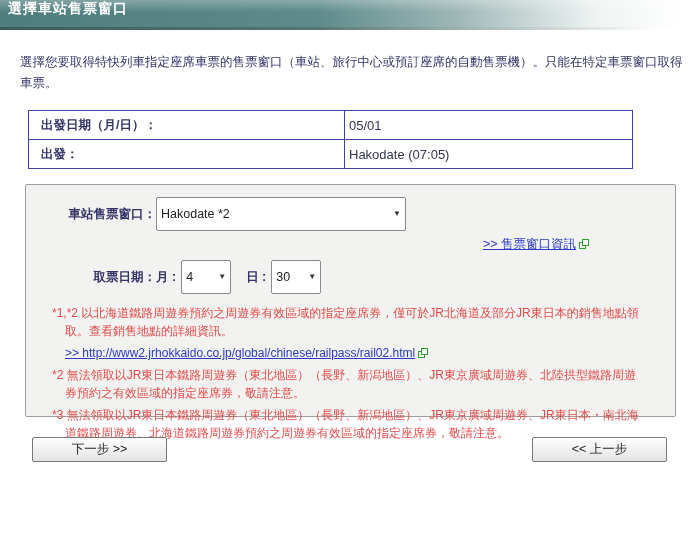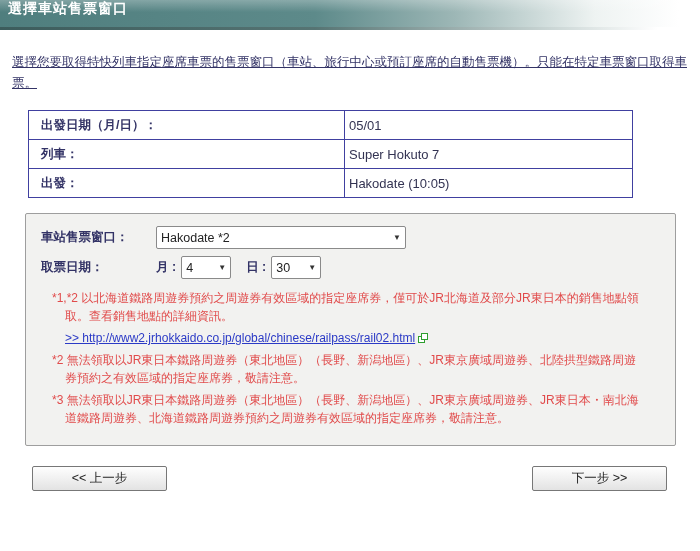--- a/index.html
+++ b/index.html
@@ -35,24 +35,23 @@
     color: #ffffff; font-weight: bold; font-size: 14px;
     letter-spacing: 1px;
   }
   .titlebar-underline {
     height: 3px;
     background: linear-gradient(to right, var(--header-line) 0%, #567473 45%, #c8d4d3 78%, #ffffff 94%);
   }
 
   
   .intro {
-    margin: 22px 8px 0 12px;
+    margin: 22px 8px 0 20px;
     font-size: 12.5px; line-height: 1.68;
     color: var(--text-navy);
-    text-decoration: underline;
   }
 
   
   table.summary {
     border-collapse: collapse;
     margin: 16px 0 0 28px;
     width: 605px;
     font-size: 12.5px;
   }
   table.summary td { border: 1px solid var(--table-border); height: 29px; }
@@ -64,27 +63,27 @@
     margin: 15px 0 0 25px;
     width: 651px; height: 233px;
     background: var(--box-bg);
     border: 1px solid var(--box-border);
     border-radius: 2px;
     padding: 12px 0 0 15px;
   }
   .frow { display: flex; align-items: center; }
   .flabel {
     width: 115px; flex: 0 0 115px;
-    font-size: 12.5px; font-weight: bold; color: var(--text-navy);
+    font-size: 12.5px; font-weight: bold; color: var(--text-navy); text-align: right;
   }
   .selwrap { position: relative; display: inline-block; }
   .selwrap select {
     appearance: none; -webkit-appearance: none; -moz-appearance: none;
     border: 1px solid #8a8a8a; background: #fff; border-radius: 2px;
-    height: 23px; font-size: 12.5px; color: #222;
+    height: 34px; font-size: 12.5px; color: #222;
     padding: 0 18px 0 4px;
     font-family: inherit;
   }
   .selwide select { width: 250px; }
   .selsmall select { width: 50px; padding-right: 16px; }
   .chev {
     position: absolute; right: 5px; top: 50%; transform: translateY(-50%);
     font-size: 8px; color: #333; pointer-events: none; line-height: 1;
   }
   .linkrow {
@@ -136,42 +135,44 @@
 
 <p class="intro">選擇您要取得特快列車指定座席車票的售票窗口（車站、旅行中心或預訂座席的自動售票機）。只能在特定車票窗口取得車票。</p>
 
 <table class="summary">
   <tbody>
     <tr>
       <td class="lbl">出發日期（月/日）：</td>
       <td class="val">05/01</td>
     </tr>
     <tr>
-      <td class="lbl">列車：</td>
-      <td class="val">Super Hokuto 7</td>
-    </tr>
-    <tr>
       <td class="lbl">出發：</td>
-      <td class="val">Hakodate (10:05)</td>
+      <td class="val">Hakodate (07:05)</td>
     </tr>
   </tbody>
 </table>
 
 <div class="formbox">
 
   <div class="frow">
     <span class="flabel">車站售票窗口：</span>
     <span class="selwrap selwide">
       <select>
         <option>Hakodate *2</option>
       </select>
       <span class="chev">▼</span>
     </span>
   </div>
 
+  <div class="linkrow">
+    <a href="#" class="bluelink">&gt;&gt; 售票窗口資訊</a><svg class="ext-icon" width="10" height="10" viewBox="0 0 10 10">
+        <rect x="0.5" y="3.5" width="6" height="6"></rect>
+        <rect x="3.5" y="0.5" width="6" height="6"></rect>
+      </svg>
+  </div>
 
   <div class="frow pickup">
     <span class="flabel">取票日期：</span>
     <span class="small-lbl">月 :</span>
     <span class="selwrap selsmall">
       <select>
         <option>4</option>
       </select>
       <span class="chev">▼</span>
     </span>
@@ -192,15 +193,15 @@
           <rect x="3.5" y="0.5" width="6" height="6"></rect>
         </svg>
     </p>
     <p class="note hang">*2 無法領取以JR東日本鐵路周遊券（東北地區）（長野、新潟地區）、JR東京廣域周遊券、北陸拱型鐵路周遊券預約之有效區域的指定座席券，敬請注意。</p>
     <p class="note hang">*3 無法領取以JR東日本鐵路周遊券（東北地區）（長野、新潟地區）、JR東京廣域周遊券、JR東日本・南北海道鐵路周遊券、北海道鐵路周遊券預約之周遊券有效區域的指定座席券，敬請注意。</p>
   </div>
 
 </div>
 
 <div class="btnrow">
+  <button class="navbtn">下一步 &gt;&gt;</button>
   <button class="navbtn">&lt;&lt; 上一步</button>
-  <button class="navbtn">下一步 &gt;&gt;</button>
 </div>
 
 </body></html>

